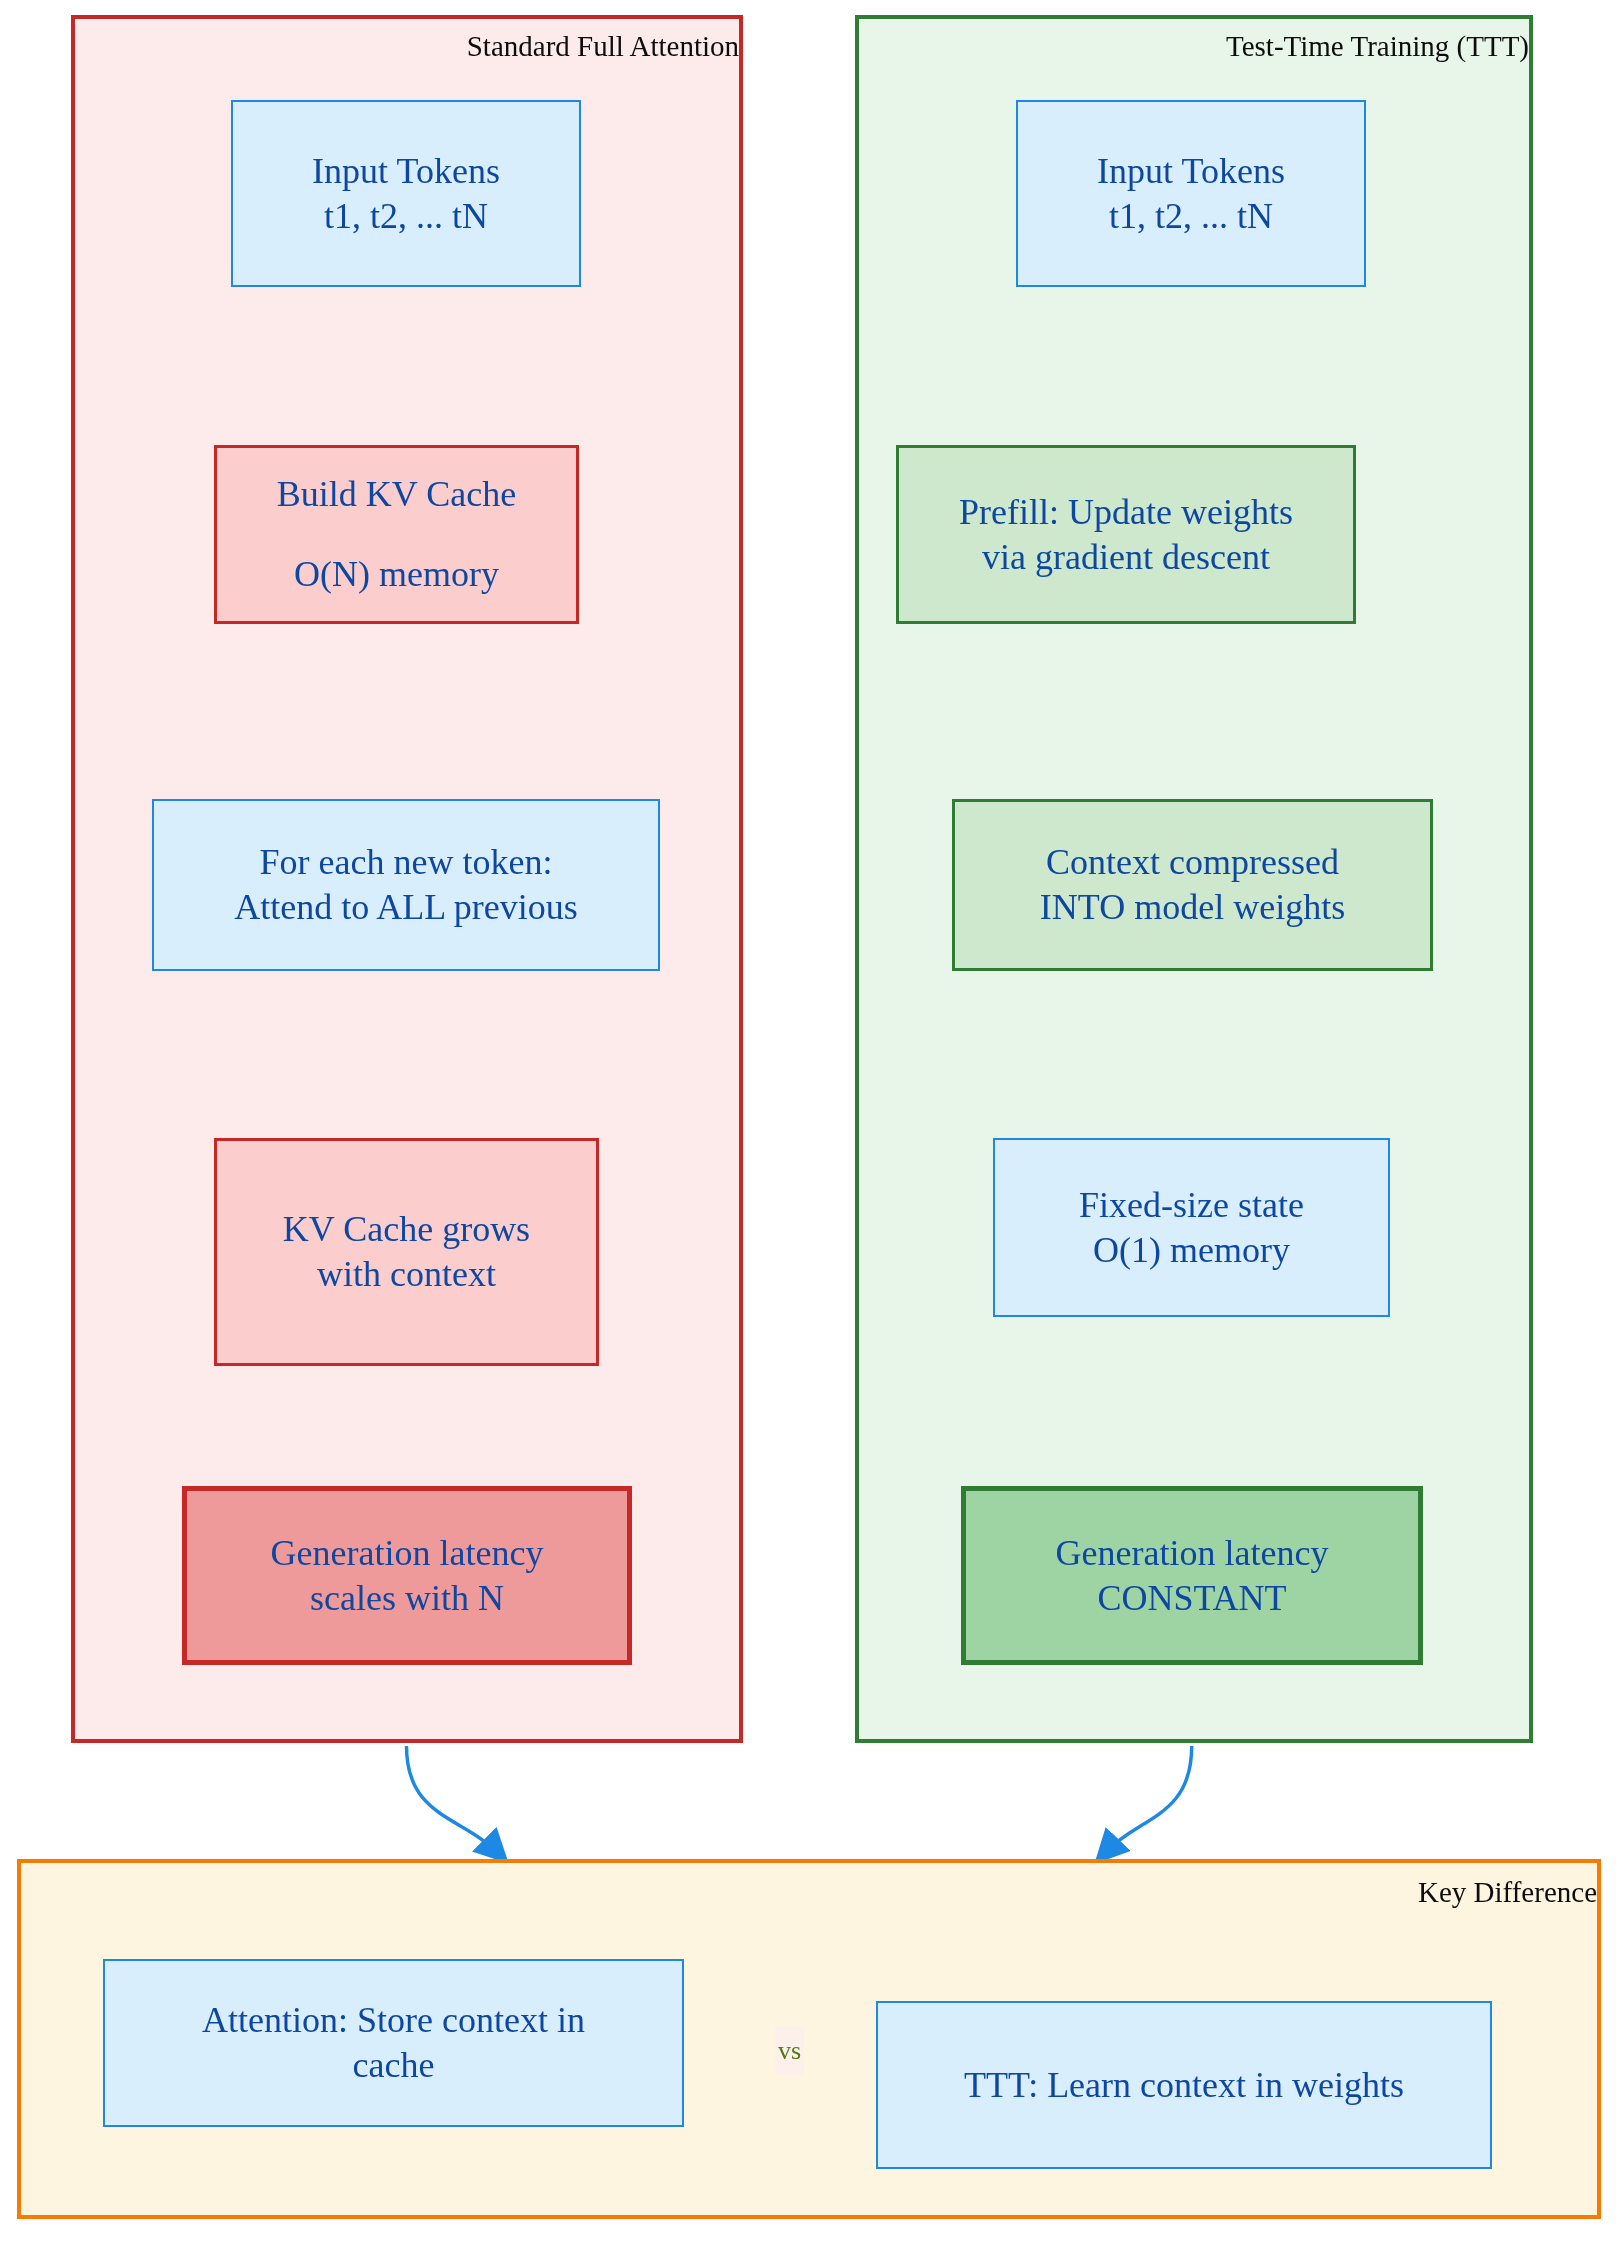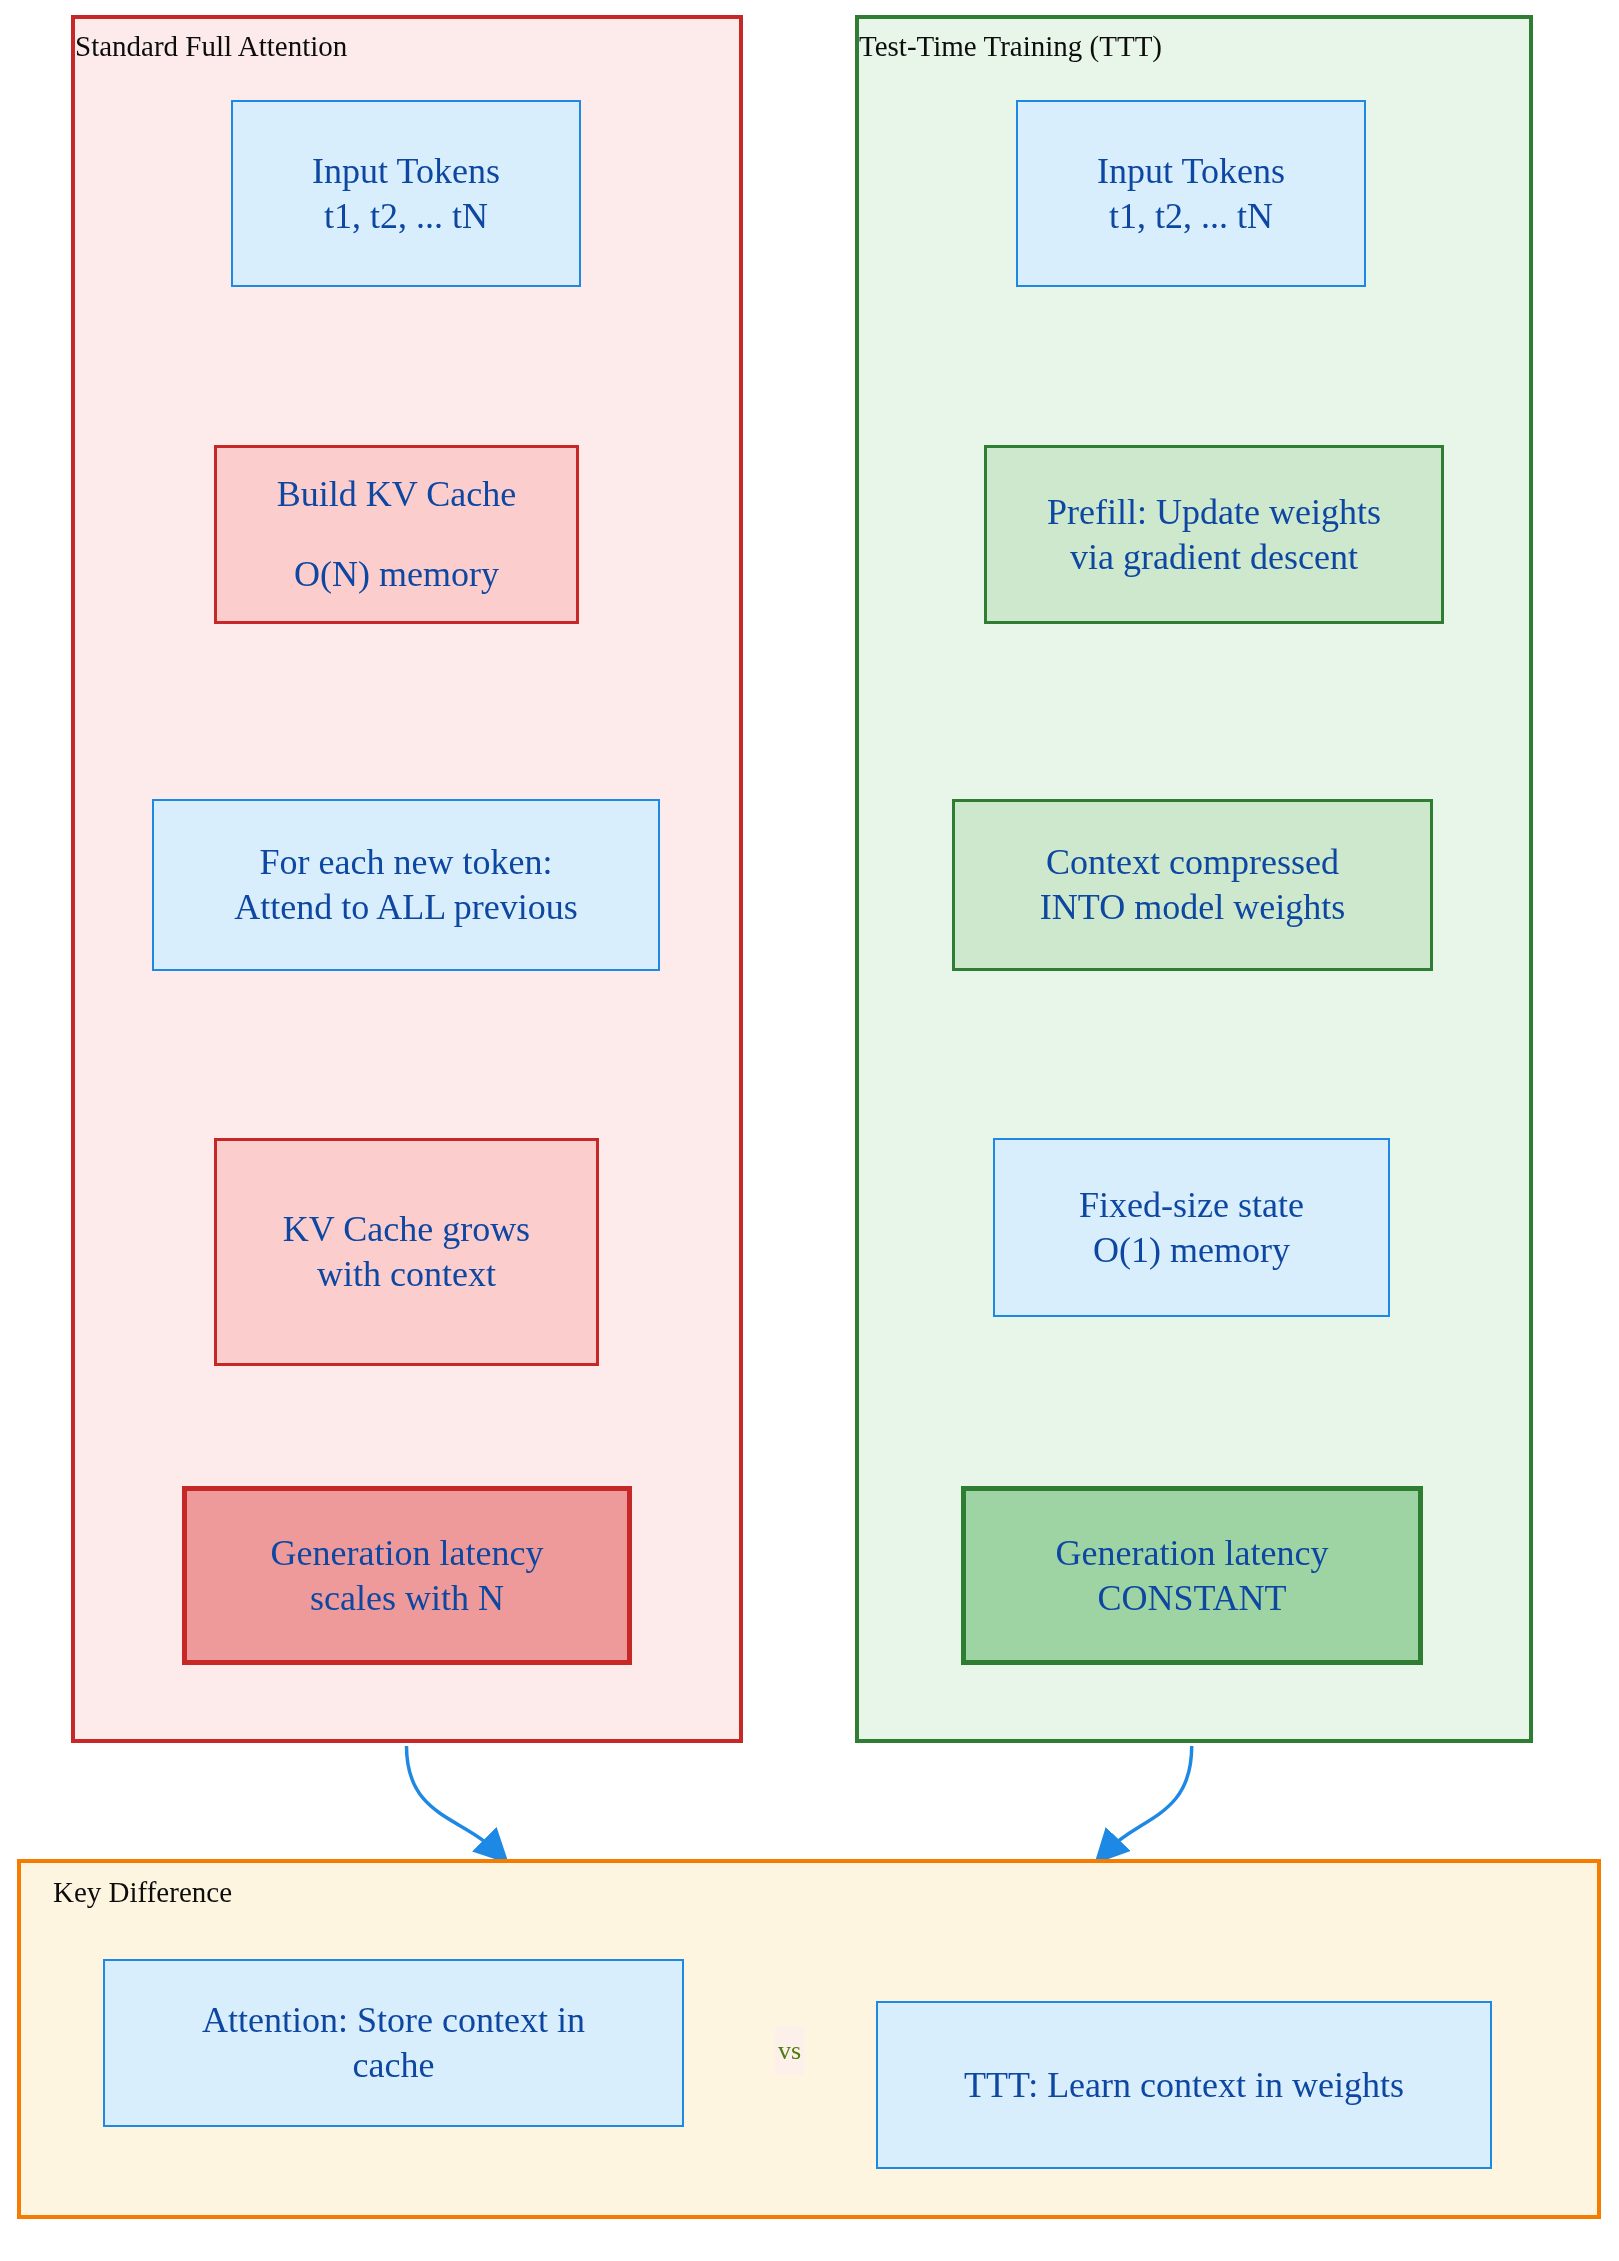--- a/index.html
+++ b/index.html
@@ -10,21 +10,21 @@
 
   
   .group{position:absolute;box-sizing:border-box;}
   #group-attention{left:71px;  top:15.4px;  width:672px;  height:1728px;
                    background:#fdeaea; border:4.6px solid #c62828;}
   #group-ttt{      left:855px;top:15.4px;  width:678px;  height:1728px;
                    background:#e8f5e9; border:4.6px solid #2e7d32;}
   #group-keydiff{  left:17px;  top:1859px;width:1584px; height:360px;
                    background:#fdf5e0; border:4.6px solid #f57c00;}
 
-  .group-title{position:absolute;left:0;right:0;text-align:left;
+  .group-title{position:absolute;left:0;right:0;text-align:right;
                color:#0d0d0d;font-size:29px;line-height:34px;
                font-family:"Liberation Serif","DejaVu Serif",serif;}
   #group-attention .group-title,#group-ttt .group-title{top:9.2px;}
   #group-keydiff  .group-title{top:12.3px;margin-left:32px;}
 
   
   .node{position:absolute;box-sizing:border-box;display:flex;
         flex-direction:column;align-items:center;justify-content:center;
         color:#0d47a1;font-size:36px;line-height:45px;text-align:center;
         font-family:"Liberation Serif","DejaVu Serif",serif;}
@@ -110,21 +110,21 @@
 
 <div class="group" id="group-ttt">
   <div class="group-title">Test-Time Training (TTT)</div>
 </div>
 
 <div class="node n-blue abs" style="left:1016px;top:100px;width:350px;height:187px;">
   <span class="l">Input Tokens</span>
   <span class="l">t1, t2, ... tN</span>
 </div>
 
-<div class="node n-green abs" style="left:984px;top:445px;width:460px;height:179px;">
+<div class="node n-green abs" style="left:896px;top:445px;width:460px;height:179px;">
   <span class="l">Prefill: Update weights</span>
   <span class="l">via gradient descent</span>
 </div>
 
 <div class="node n-green abs" style="left:952px;top:799px;width:481px;height:172px;">
   <span class="l">Context compressed</span>
   <span class="l">INTO model weights</span>
 </div>
 
 <div class="node n-blue abs" style="left:993px;top:1138px;width:397px;height:179px;">

